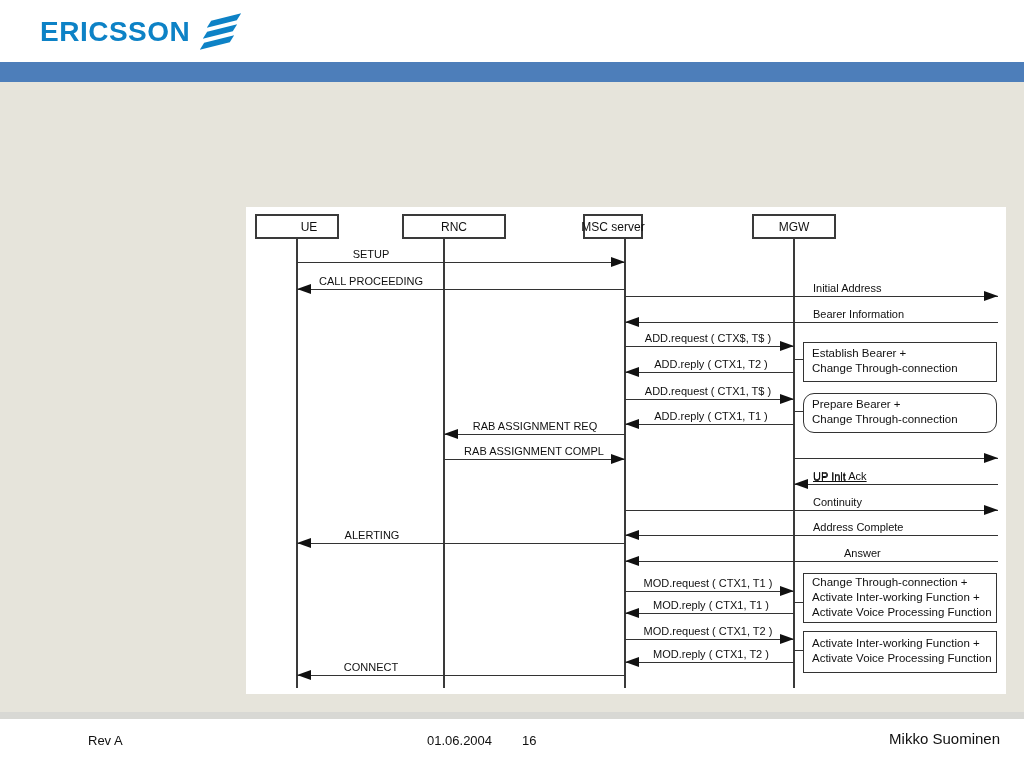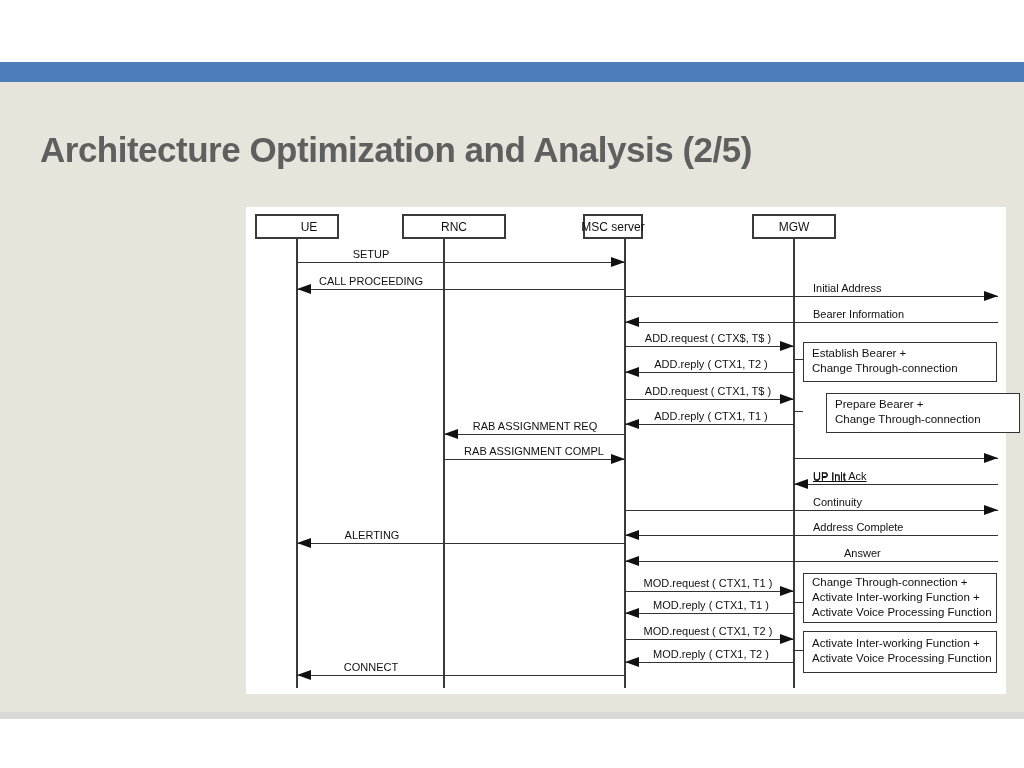--- a/index.html
+++ b/index.html
@@ -40,25 +40,34 @@
   .f-rev{left:88px;top:14px;font-size:13px}
   .f-date{left:427px;top:14px;font-size:13px}
   .f-page{left:522px;top:14px;font-size:13px}
   .f-author{right:24px;top:11px;font-size:15px}
 </style>
 </head>
 <body>
 
 <div class="slide">
 
+  <div class="hdr">
+    <div class="logo">
+      <span class="logo-text">ERICSSON</span>
+      <span class="logo-bars">
+          <i></i>
+          <i></i>
+          <i></i>
+        </span>
+    </div>
+  </div>
 
   <div class="blue-bar"></div>
 
   <div class="main">
-    <h1 class="title">Architecture Optimization and Analysis (2/5)</h1>
     <div class="panel">
         <div class="actor-box" style="left: 9px; top: 7px; width: 84px; height: 25px; padding-left: 24px;">UE</div>
         <div class="lifeline" style="left: 50px; top: 31px; height: 450px;"></div>
         <div class="actor-box" style="left: 156px; top: 7px; width: 104px; height: 25px;">RNC</div>
         <div class="lifeline" style="left: 197px; top: 31px; height: 450px;"></div>
         <div class="actor-box" style="left: 337px; top: 7px; width: 60px; height: 25px;">MSC server</div>
         <div class="lifeline" style="left: 378px; top: 31px; height: 450px;"></div>
         <div class="actor-box" style="left: 506px; top: 7px; width: 84px; height: 25px;">MGW</div>
         <div class="lifeline" style="left: 547px; top: 31px; height: 450px;"></div>
         <div class="msg-line" style="left: 51px; top: 55px; width: 328px;"></div>
@@ -123,34 +132,40 @@
         <div class="msg-label center" style="left: 465px; top: 440px;">MOD.reply ( CTX1, T2 )</div>
         <div class="msg-line" style="left: 51px; top: 468px; width: 328px;"></div>
         <div class="arrow-left" style="left: 51px; top: 463px;"></div>
         <div class="msg-label center" style="left: 125px; top: 453px;">CONNECT</div>
         <div class="note-stub" style="left: 548px; top: 152px; width: 9px;"></div>
         <div class="note-box" style="left: 557px; top: 135px; width: 194px; height: 40px;">
           <div>Establish Bearer +</div>
           <div>Change Through-connection</div>
         </div>
         <div class="note-stub" style="left: 548px; top: 204px; width: 9px;"></div>
-        <div class="note-box" style="left: 580px; top: 186px; width: 194px; height: 40px;">
+        <div class="note-box" style="left: 557px; top: 186px; width: 194px; height: 40px; border-radius: 11px;">
           <div>Prepare Bearer +</div>
           <div>Change Through-connection</div>
         </div>
         <div class="note-stub" style="left: 548px; top: 395px; width: 9px;"></div>
         <div class="note-box" style="left: 557px; top: 366px; width: 194px; height: 50px;">
           <div>Change Through-connection +</div>
           <div>Activate Inter-working Function +</div>
           <div>Activate Voice Processing Function</div>
         </div>
         <div class="note-stub" style="left: 548px; top: 443px; width: 9px;"></div>
         <div class="note-box" style="left: 557px; top: 424px; width: 194px; height: 42px;">
           <div>Activate Inter-working Function +</div>
           <div>Activate Voice Processing Function</div>
         </div>
       </div>
   </div>
 
   <div class="footer-strip"></div>
 
+  <div class="ftr">
+    <span class="f-rev">Rev A</span>
+    <span class="f-date">01.06.2004</span>
+    <span class="f-page">16</span>
+    <span class="f-author">Mikko Suominen</span>
+  </div>
 
 </div>
 
 </body></html>

